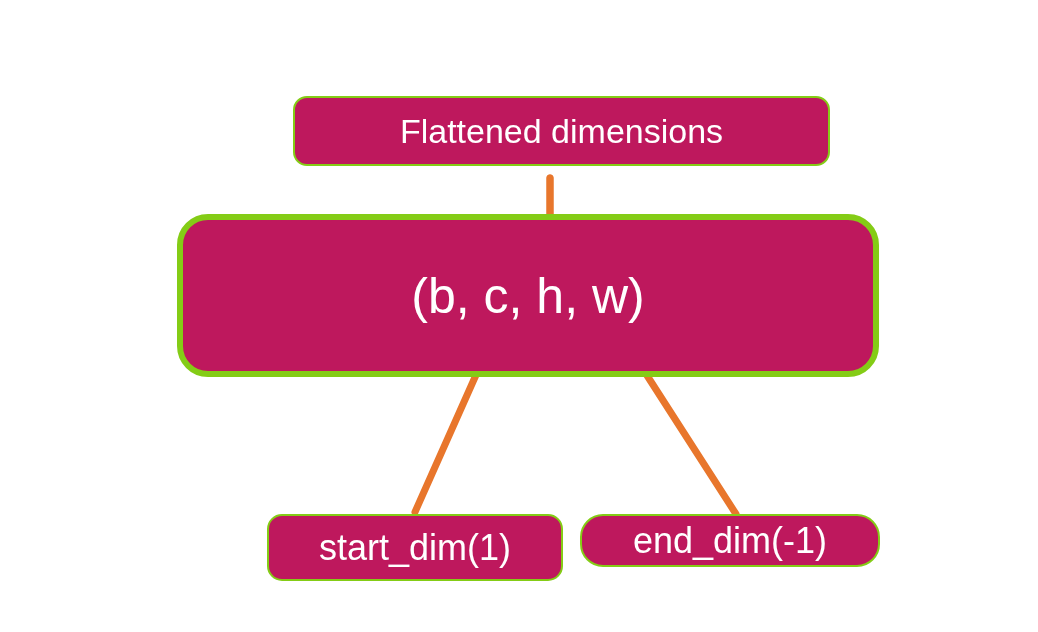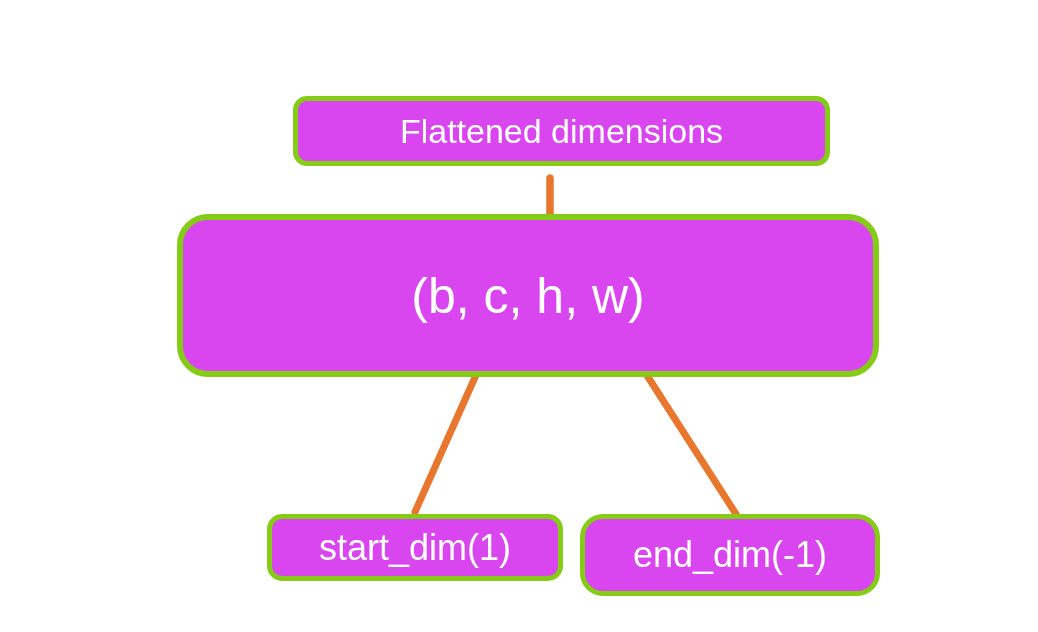--- a/index.html
+++ b/index.html
@@ -15,22 +15,22 @@
   }
   #canvas {
     position: relative;
     width: 1038px;
     height: 632px;
     background: #ffffff;
   }
   .node-box {
     position: absolute;
     box-sizing: border-box;
-    background: #d946ef;
-    border: 5px solid #84cc16;
+    background: #be185d;
+    border: 2px solid #84cc16;
     border-radius: 16px;
     display: flex;
     align-items: center;
     justify-content: center;
     color: #ffffff;
     text-align: center;
     line-height: 1;
     user-select: none;
   }
   #box-flattened {
@@ -55,21 +55,21 @@
     top: 514px;
     width: 296px;
     height: 67px;
     border-radius: 15px;
     font-size: 36px;
   }
   #box-end-dim {
     left: 580px;
     top: 514px;
     width: 300px;
-    height: 82px;
+    height: 53px;
     border-radius: 23px;
     font-size: 36px;
   }
   .label {
     display: block;
     white-space: nowrap;
   }
   #overlay {
     position: absolute;
     left: 0;

